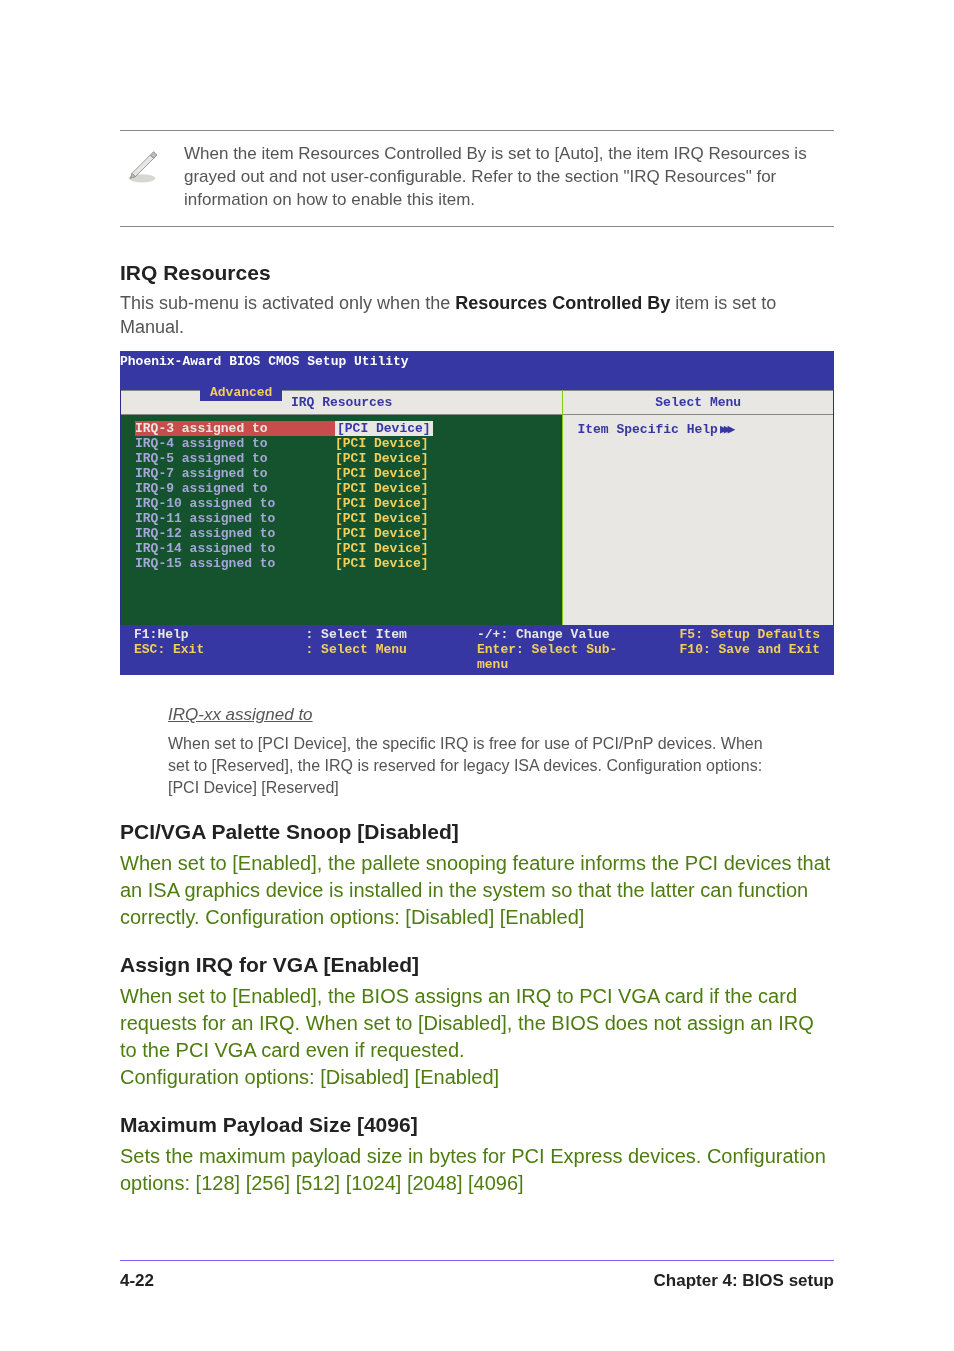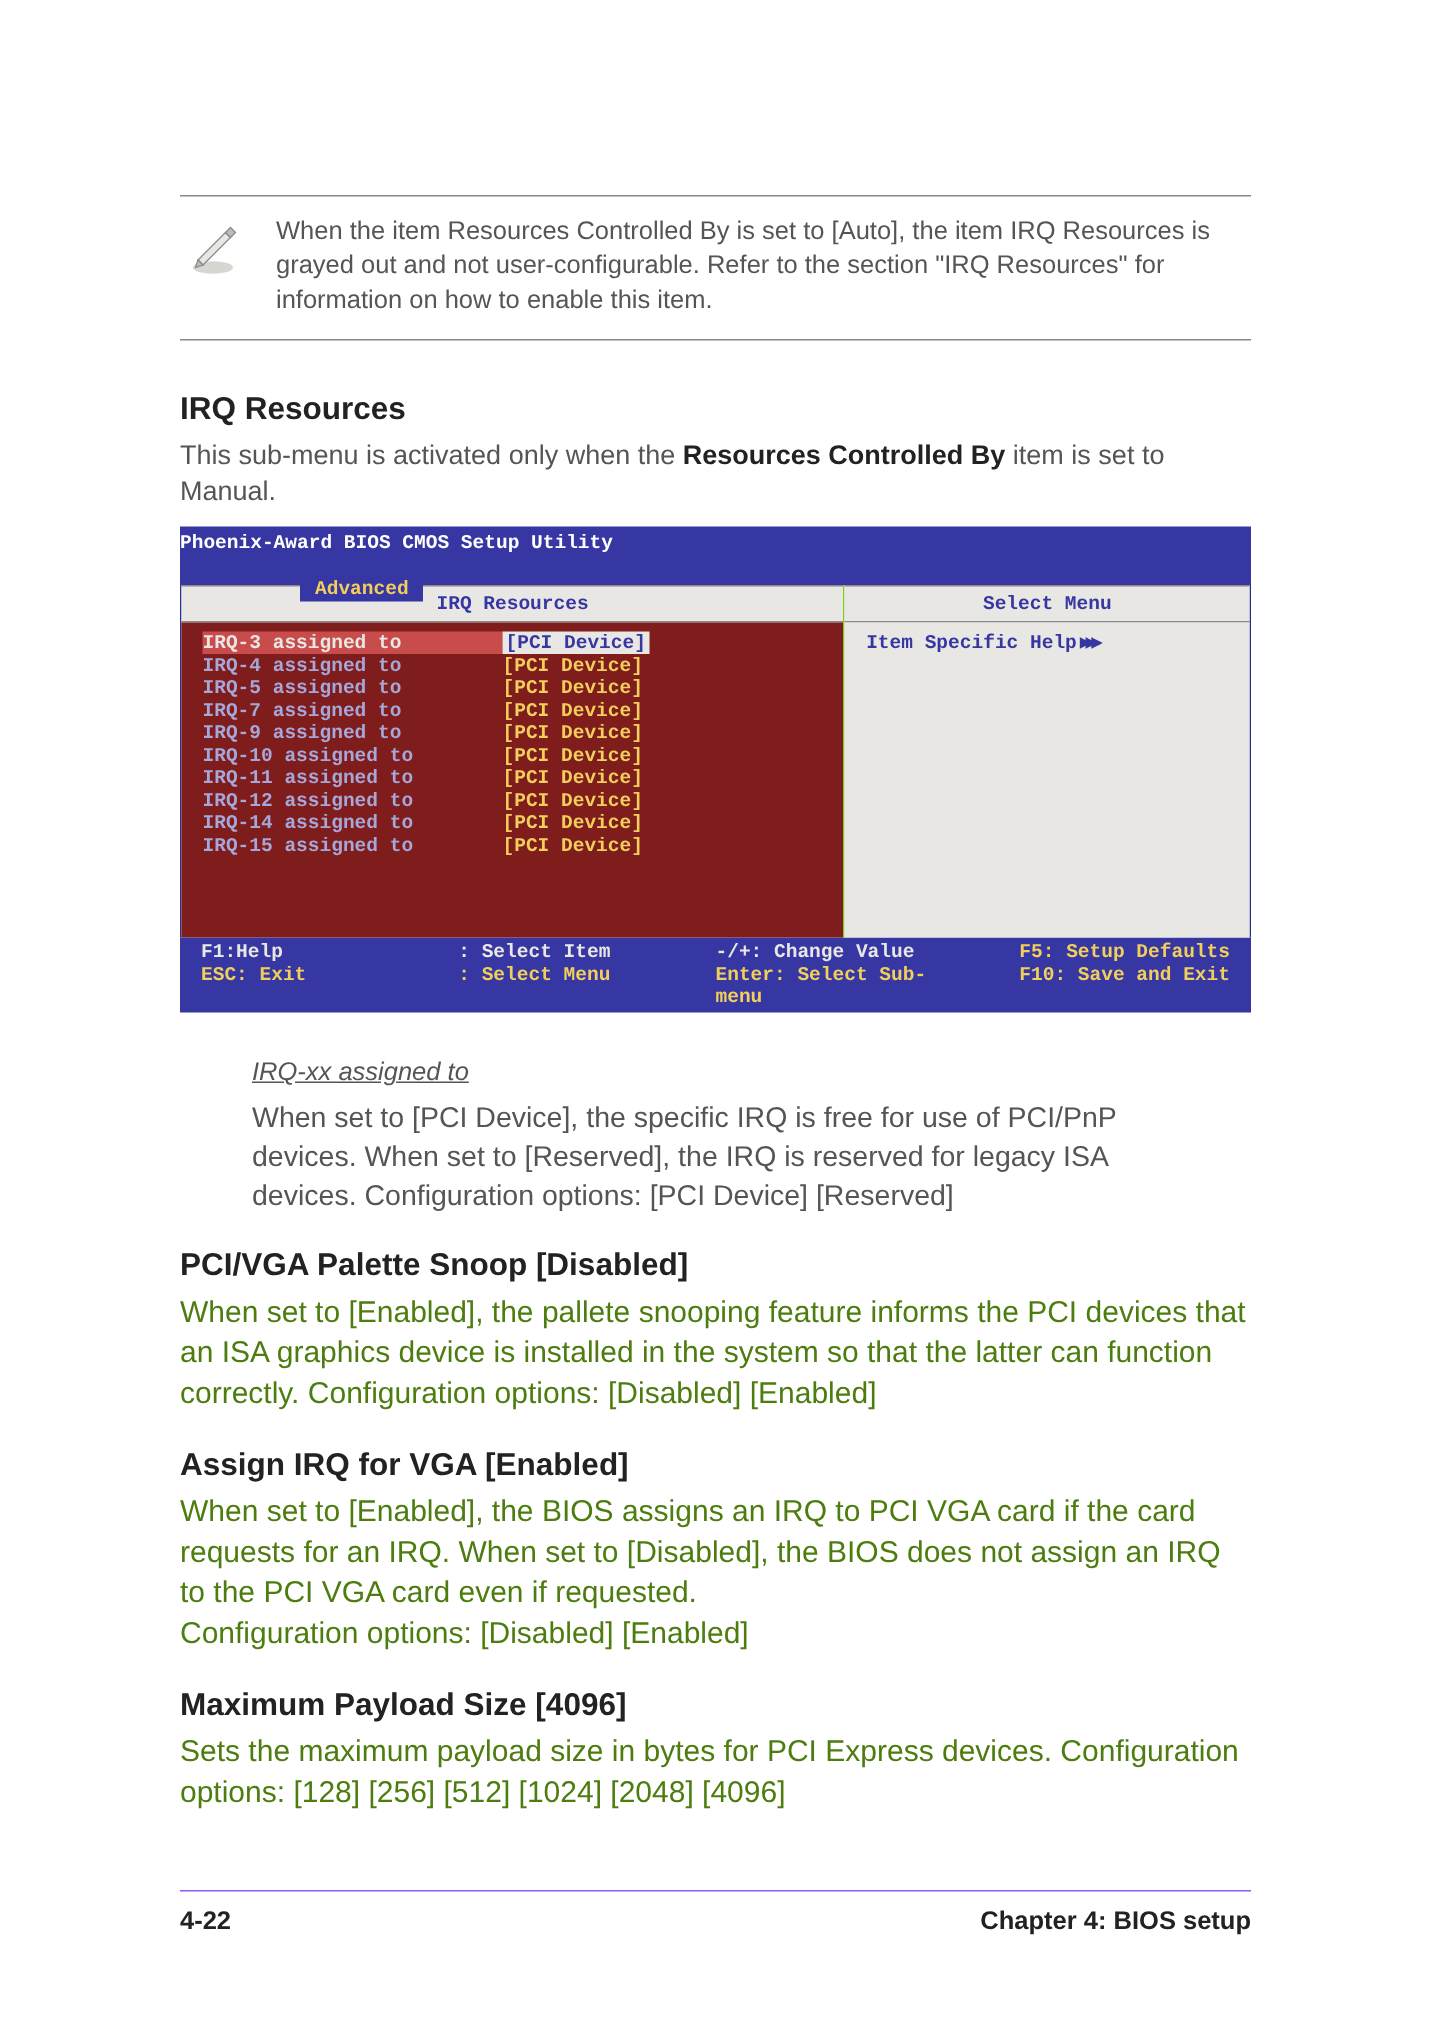--- a/index.html
+++ b/index.html
@@ -91,21 +91,21 @@
   .bios-colhead {
     background: #e8e7e3;
     color: #3637a3;
     text-align: center;
     padding: 4px 0;
     font-weight: bold;
     border-top: 1px solid #888;
     border-bottom: 1px solid #888;
   }
   .bios-body-left {
-    background: #7f1d1d;
+    background: #14532d;
     padding: 6px 10px 30px 14px;
     min-height: 210px;
   }
   .bios-body-right {
     background: #e8e7e3;
     color: #3637a3;
     padding: 6px 8px 10px 14px;
     min-height: 210px;
     font-weight: bold;
   }
@@ -130,21 +130,21 @@
 
   .sub-head {
     font-style: italic;
     text-decoration: underline;
     color: #555;
     font-size: 17px;
     margin-left: 48px;
     margin-bottom: 8px;
   }
   .sub-body {
-    font-size: 19px;
+    font-size: 16px;
     color: #555;
     line-height: 1.35;
     margin-left: 48px;
     margin-bottom: 22px;
     max-width: 600px;
   }
   .para {
     font-size: 20px;
     color: #4d7c0f;
     line-height: 1.35;

